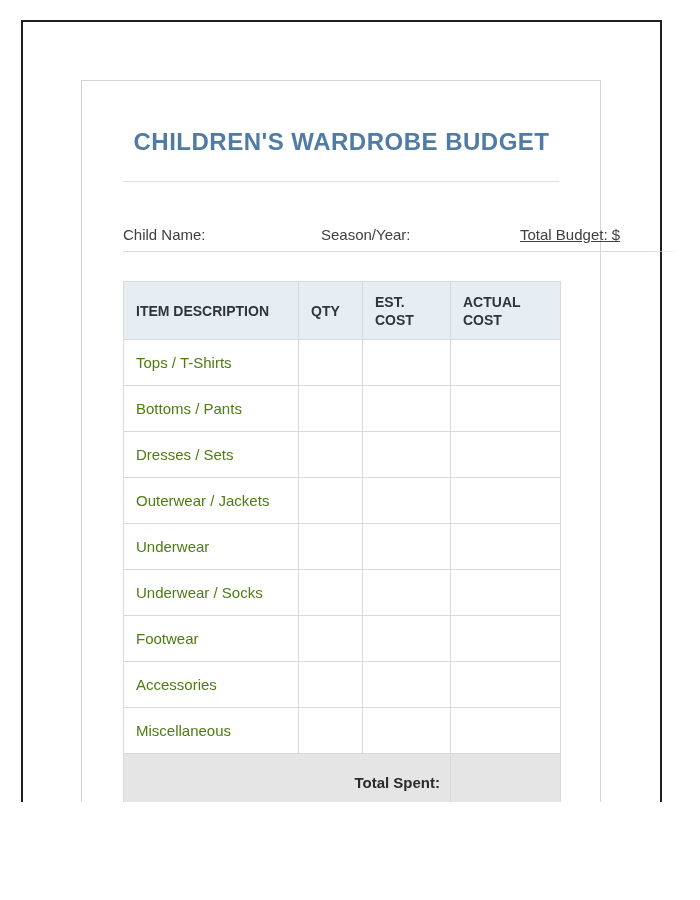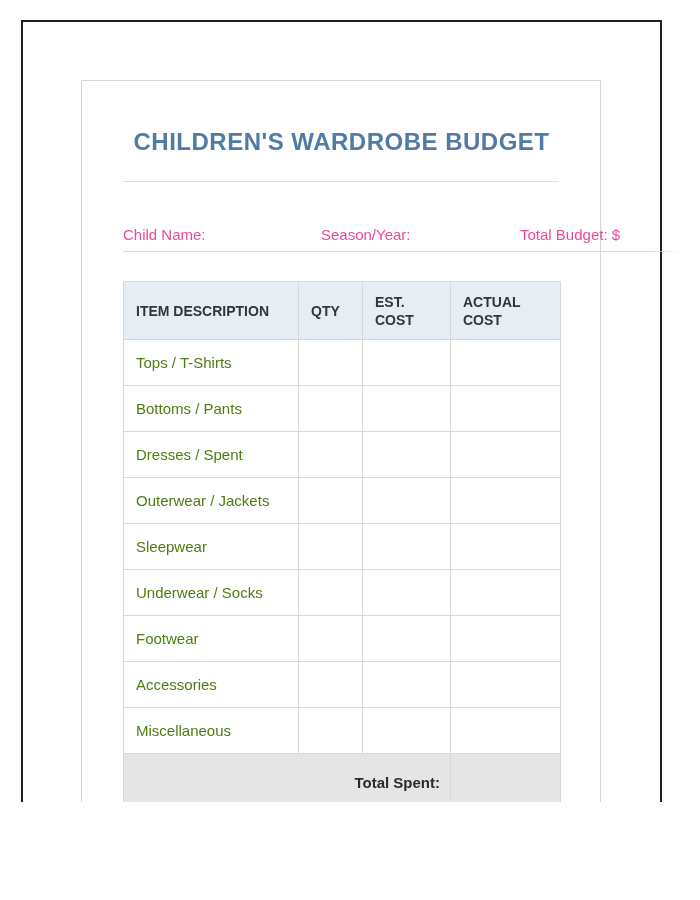--- a/index.html
+++ b/index.html
@@ -57,27 +57,27 @@
     position: absolute;
     left: 123px; top: 181px;
     width: 436px;
     height: 1px;
     background: #dedede;
   }
   .field-label {
     position: absolute;
     top: 226px;
     font-size: 15px;
-    color: #ec4899;
+    color: #404040;
     white-space: nowrap;
     z-index: 3;
   }
   .field-child-name  { left: 123px; }
   .field-season-year { left: 321px; }
-  .field-total-budget{ left: 520px; }
+  .field-total-budget{ left: 520px; text-decoration: underline; }
   .fields-underline {
     position: absolute;
     left: 123px; top: 251px;
     width: 559px;
     height: 1px;
     background: linear-gradient(to right, #d9d9d9 0%, #d9d9d9 94%, rgba(217,217,217,0) 100%);
     z-index: 2;
   }
   table.budget {
     position: absolute;
@@ -169,35 +169,35 @@
   </tr>
 
   <tr>
     <td>Bottoms / Pants</td>
     <td></td>
     <td></td>
     <td></td>
   </tr>
 
   <tr>
-    <td>Dresses / Spent</td>
+    <td>Dresses / Sets</td>
     <td></td>
     <td></td>
     <td></td>
   </tr>
 
   <tr>
     <td>Outerwear / Jackets</td>
     <td></td>
     <td></td>
     <td></td>
   </tr>
 
   <tr>
-    <td>Sleepwear</td>
+    <td>Underwear</td>
     <td></td>
     <td></td>
     <td></td>
   </tr>
 
   <tr>
     <td>Underwear / Socks</td>
     <td></td>
     <td></td>
     <td></td>

